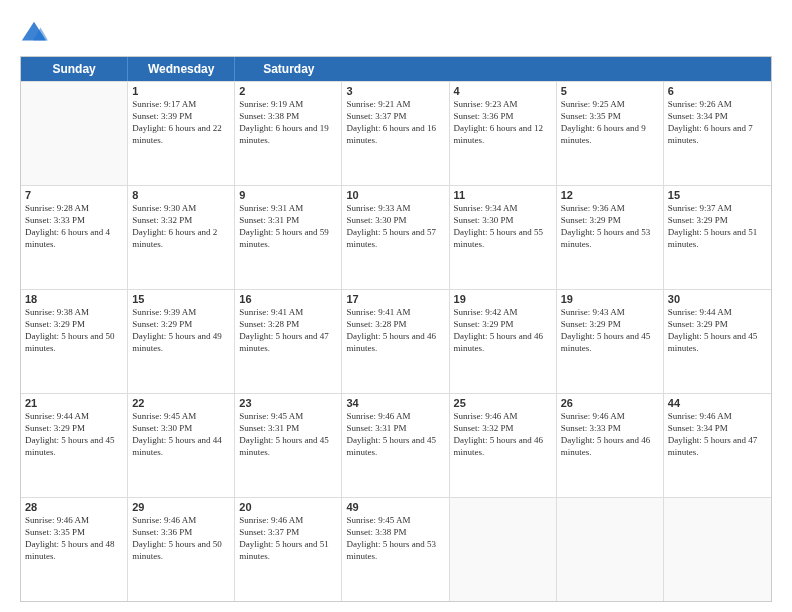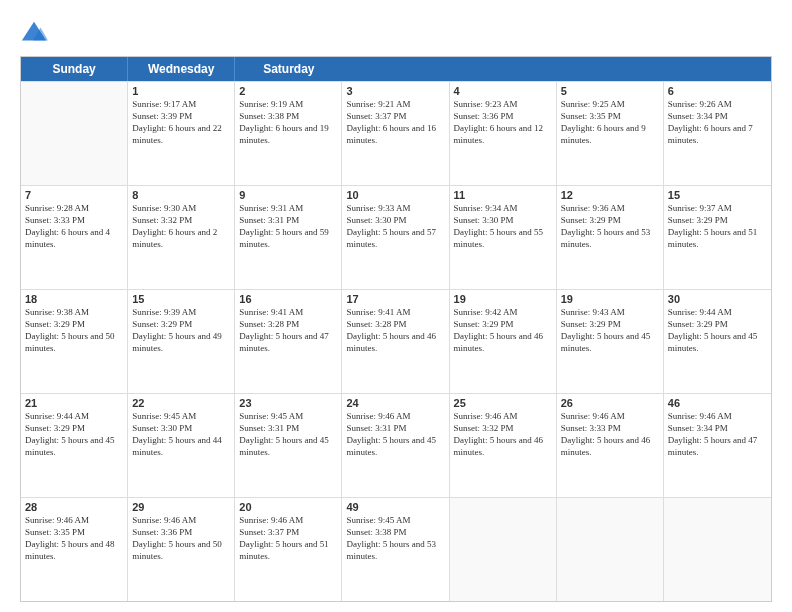--- a/index.html
+++ b/index.html
@@ -236,33 +236,33 @@
           </div>
           <div class="cal-cell">
             <div class="cal-day-num">22</div>
             <div class="cal-cell-text">Sunrise: 9:45 AM<br>Sunset: 3:30 PM<br>Daylight: 5 hours and 44 minutes.</div>
           </div>
           <div class="cal-cell">
             <div class="cal-day-num">23</div>
             <div class="cal-cell-text">Sunrise: 9:45 AM<br>Sunset: 3:31 PM<br>Daylight: 5 hours and 45 minutes.</div>
           </div>
           <div class="cal-cell">
-            <div class="cal-day-num">24</div>
+            <div class="cal-day-num">34</div>
             <div class="cal-cell-text">Sunrise: 9:46 AM<br>Sunset: 3:31 PM<br>Daylight: 5 hours and 45 minutes.</div>
           </div>
           <div class="cal-cell">
             <div class="cal-day-num">25</div>
             <div class="cal-cell-text">Sunrise: 9:46 AM<br>Sunset: 3:32 PM<br>Daylight: 5 hours and 46 minutes.</div>
           </div>
           <div class="cal-cell">
             <div class="cal-day-num">26</div>
             <div class="cal-cell-text">Sunrise: 9:46 AM<br>Sunset: 3:33 PM<br>Daylight: 5 hours and 46 minutes.</div>
           </div>
           <div class="cal-cell">
-            <div class="cal-day-num">46</div>
+            <div class="cal-day-num">44</div>
             <div class="cal-cell-text">Sunrise: 9:46 AM<br>Sunset: 3:34 PM<br>Daylight: 5 hours and 47 minutes.</div>
           </div>
         </div>
         <div class="cal-week">
           <div class="cal-cell">
             <div class="cal-day-num">28</div>
             <div class="cal-cell-text">Sunrise: 9:46 AM<br>Sunset: 3:35 PM<br>Daylight: 5 hours and 48 minutes.</div>
           </div>
           <div class="cal-cell">
             <div class="cal-day-num">29</div>

